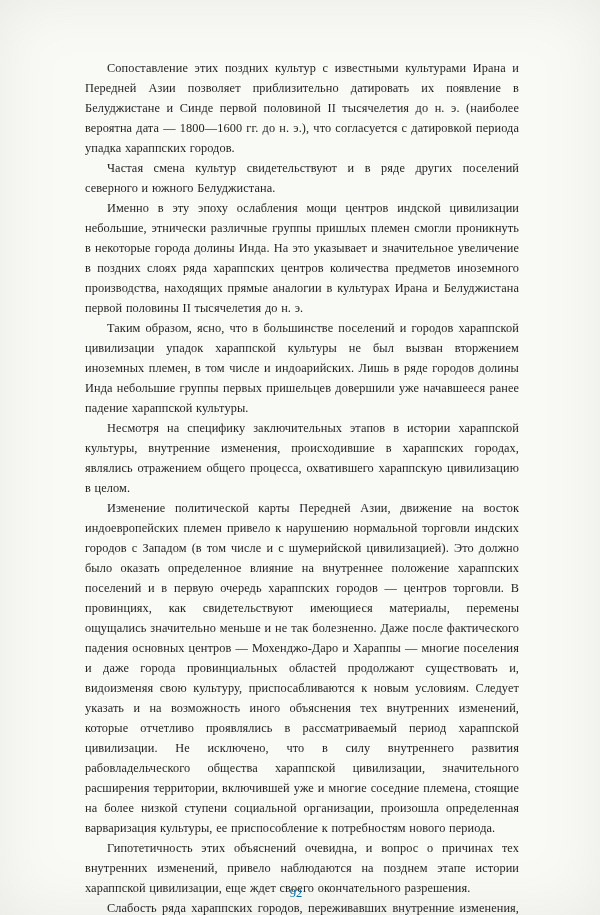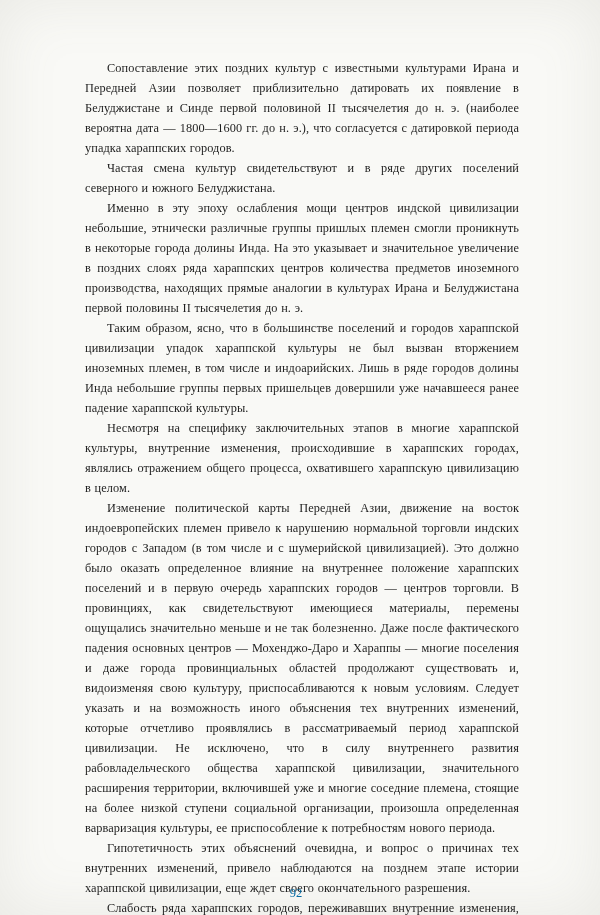--- a/index.html
+++ b/index.html
@@ -46,19 +46,19 @@
 </style>
 </head>
 <body>
 
 <div class="page">
   <div class="text-block">
     <p>Сопоставление этих поздних культур с известными культурами Ирана и Передней Азии позволяет приблизительно датировать их появление в Белуджистане и Синде первой половиной II тысячелетия до н. э. (наиболее вероятна дата — 1800—1600 гг. до н. э.), что согласуется с датировкой периода упадка хараппских городов.</p>
     <p>Частая смена культур свидетельствуют и в ряде других поселений северного и южного Белуджистана.</p>
     <p>Именно в эту эпоху ослабления мощи центров индской цивилизации небольшие, этнически различные группы пришлых племен смогли проникнуть в некоторые города долины Инда. На это указывает и значительное увеличение в поздних слоях ряда хараппских центров количества предметов иноземного производства, находящих прямые аналогии в культурах Ирана и Белуджистана первой половины II тысячелетия до н. э.</p>
     <p>Таким образом, ясно, что в большинстве поселений и городов хараппской цивилизации упадок хараппской культуры не был вызван вторжением иноземных племен, в том числе и индоарийских. Лишь в ряде городов долины Инда небольшие группы первых пришельцев довершили уже начавшееся ранее падение хараппской культуры.</p>
-    <p>Несмотря на специфику заключительных этапов в многие хараппской культуры, внутренние изменения, происходившие в хараппских городах, являлись отражением общего процесса, охватившего хараппскую цивилизацию в целом.</p>
+    <p>Несмотря на специфику заключительных этапов в истории хараппской культуры, внутренние изменения, происходившие в хараппских городах, являлись отражением общего процесса, охватившего хараппскую цивилизацию в целом.</p>
     <p>Изменение политической карты Передней Азии, движение на восток индоевропейских племен привело к нарушению нормальной торговли индских городов с Западом (в том числе и с шумерийской цивилизацией). Это должно было оказать определенное влияние на внутреннее положение хараппских поселений и в первую очередь хараппских городов — центров торговли. В провинциях, как свидетельствуют имеющиеся материалы, перемены ощущались значительно меньше и не так болезненно. Даже после фактического падения основных центров — Мохенджо-Даро и Хараппы — многие поселения и даже города провинциальных областей продолжают существовать и, видоизменяя свою культуру, приспосабливаются к новым условиям. Следует указать и на возможность иного объяснения тех внутренних изменений, которые отчетливо проявлялись в рассматриваемый период хараппской цивилизации. Не исключено, что в силу внутреннего развития рабовладельческого общества хараппской цивилизации, значительного расширения территории, включившей уже и многие соседние племена, стоящие на более низкой ступени социальной организации, произошла определенная варваризация культуры, ее приспособление к потребностям нового периода.</p>
     <p>Гипотетичность этих объяснений очевидна, и вопрос о причинах тех внутренних изменений, привело наблюдаются на позднем этапе истории хараппской цивилизации, еще ждет своего окончательного разрешения.</p>
     <p>Слабость ряда хараппских городов, переживавших внутренние изменения, при появлении иноземных племен легко вела к упадку. Для этого не требовалось мощной лавины пришельцев. Археологические материалы, как мы видели, свидетельствуют о появлении сравнительно небольших групп пришлого населения в некоторых городах долины Инда. Первые пришельцы, проникавшие в долину Инда, не принадлежали к единой этнической группе: в различных городах послехараппские по времени и нехараппские в своей основе культуры отличаются друг от друга; в одних — это культура, очень близкая к южнобелуджистанским культурам; в других это — типично «варварская» культура типа Джукар, находящая аналогии в поздних культурах Белуджистана и отчасти Ирана; в третьих — культура могильника Н, связанная также, по-видимому, с Белуджистаном.</p>
   </div>
   <div class="page-number">92</div>
 </div>
 
 </body></html>

